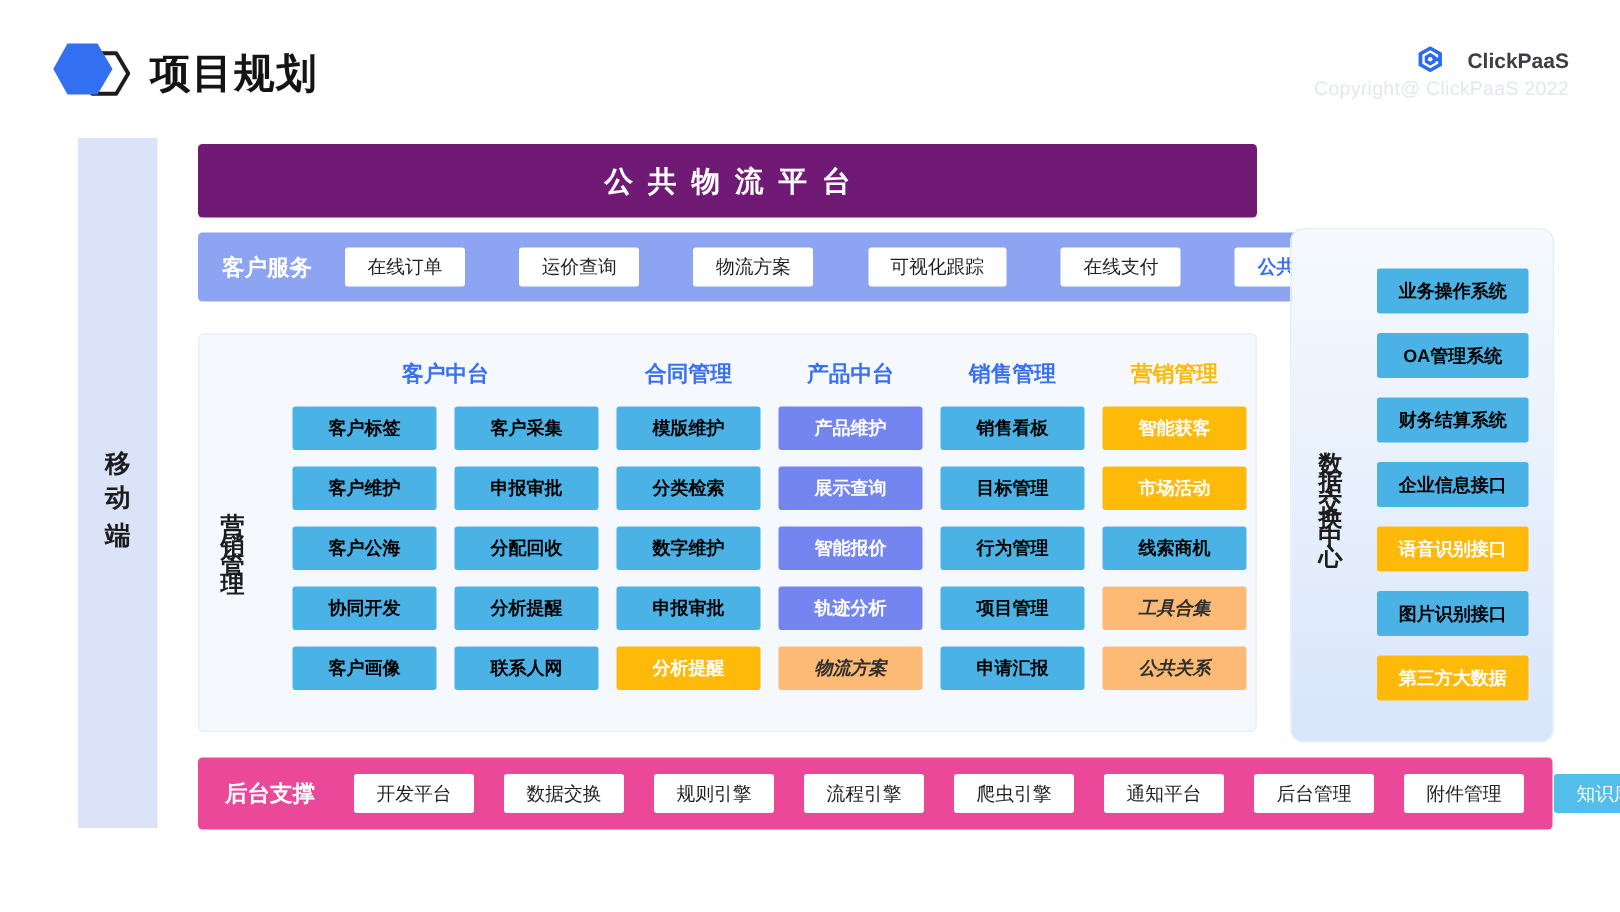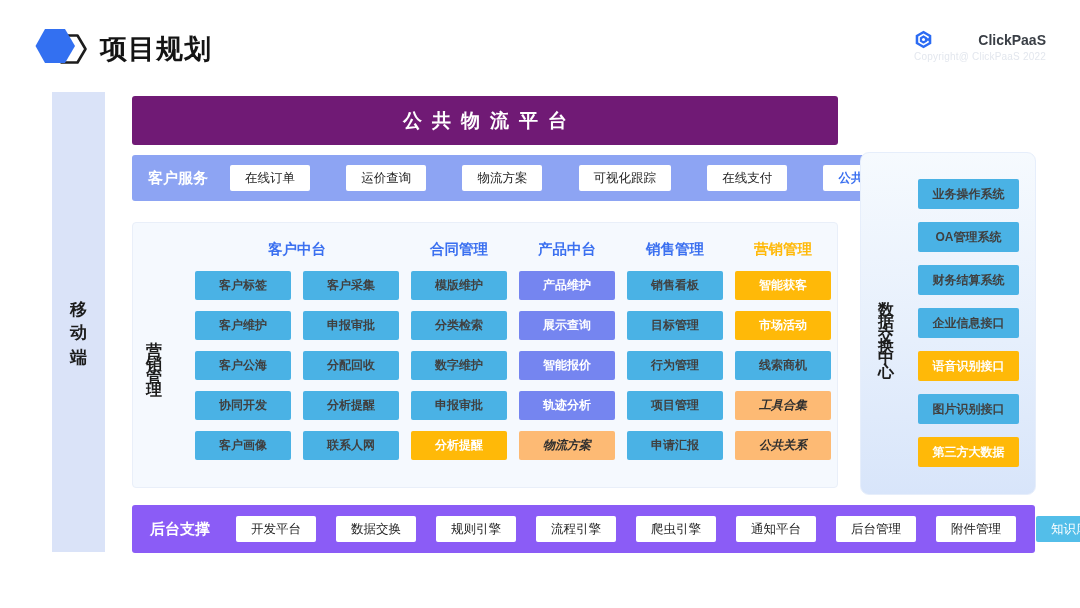--- a/index.html
+++ b/index.html
@@ -5,23 +5,23 @@
   html,body{margin:0;padding:0;}
   body{
     width:1080px;height:608px;position:relative;background:#ffffff;
     font-family:"Liberation Sans","DejaVu Sans",sans-serif;overflow:hidden;
     -webkit-font-smoothing:antialiased;
   }
   
   .hdr-logo{position:absolute;left:34px;top:22px;width:56px;height:54px;}
   .page-title{position:absolute;left:100px;top:31px;font-size:27px;font-weight:800;color:#141414;letter-spacing:1px;}
   .brand{position:absolute;right:34px;top:30px;text-align:center;}
-  .brand-row{display:flex;align-items:center;gap:15px;justify-content:space-between;}
+  .brand-row{display:flex;align-items:center;gap:15px;justify-content:flex-end;}
   .brand-name{font-size:14px;font-weight:700;color:#3a3f46;}
-  .brand-copy{font-size:10px;color:#e3e7ee;margin-top:2px;letter-spacing:.2px;}
+  .brand-copy{font-size:13px;color:#e3e7ee;margin-top:2px;letter-spacing:.2px;}
   
   .left-rail{position:absolute;left:52px;top:92px;width:53px;height:460px;background:#dae3f8;
     display:flex;align-items:center;justify-content:center;}
   .v-text{writing-mode:vertical-lr;text-orientation:upright;font-weight:700;color:#1c1c1c;}
   .left-rail .v-text{font-size:17px;letter-spacing:24px;}
   
   .banner{position:absolute;left:132px;top:96px;width:706px;height:49px;background:#701a75;border-radius:3px;
     display:flex;align-items:center;justify-content:center;color:#fff;font-size:19px;font-weight:700;letter-spacing:10px;padding-left:10px;box-sizing:border-box;}
   
   .svc-bar{position:absolute;left:132px;top:155px;width:800px;height:46px;background:#8da4f3;border-radius:3px;
@@ -36,33 +36,33 @@
     border:1px solid #e9eff9;border-radius:4px;box-sizing:border-box;}
   .main-side-label{position:absolute;left:10px;top:0;height:100%;display:flex;align-items:center;}
   .main-side-label .v-text{font-size:16px;letter-spacing:13px;}
   .grid{position:absolute;left:62px;top:15px;width:636px;display:grid;
     grid-template-columns:repeat(6,1fr);grid-template-rows:22px repeat(5,29px);column-gap:12px;row-gap:11px;}
   .col-hdr{display:flex;align-items:center;justify-content:center;font-size:14.5px;font-weight:700;}
   .col-hdr.span2{grid-column:span 2;}
   .c-blue-text{color:#3b70f0;}
   .c-orange-text{color:#ffb908;}
   .cell{display:flex;align-items:center;justify-content:center;font-size:12px;font-weight:600;border-radius:2px;color:#fff;}
-  .c-cyan{background:#4ab2e5;color:#404040;}
+  .c-cyan{background:#4ab2e5;color:#000000;}
   .c-indigo{background:#7585f0;color:#fff;}
   .c-orange{background:#ffb908;color:#fff;}
   .c-light{background:#fdba74;color:#2f2f2f;font-style:italic;}
   
   .right-panel{position:absolute;left:860px;top:152px;width:176px;height:343px;border-radius:9px;
     background:linear-gradient(180deg,#f6fafe 0%,#e6effc 55%,#d8e5fa 100%);border:1px solid #e6eefb;box-sizing:border-box;}
   .rp-label{position:absolute;left:14px;top:0;height:100%;display:flex;align-items:center;}
   .rp-label .v-text{font-size:16px;letter-spacing:12px;}
   .rp-items{position:absolute;left:57px;top:26px;width:101px;display:flex;flex-direction:column;gap:13px;}
   .rp-item{height:30px;display:flex;align-items:center;justify-content:center;font-size:12px;font-weight:600;border-radius:2px;}
   
-  .bottom-bar{position:absolute;left:132px;top:505px;width:903px;height:48px;background:#8b5cf6;border-radius:3px;
+  .bottom-bar{position:absolute;left:132px;top:505px;width:903px;height:48px;background:#ec4899;border-radius:3px;
     display:flex;align-items:center;box-sizing:border-box;padding:0 18px;}
   .bb-label{color:#fff;font-size:15px;font-weight:700;margin-right:26px;flex:0 0 auto;}
   .bb-btns{flex:1;display:flex;align-items:center;justify-content:space-between;gap:20px;}
 </style>
 </head>
 <body>
 
 <svg class="hdr-logo" viewBox="0 0 56 54">
   <path d="M43.5 13.5 L51.5 27 L43.5 40.5 L27.5 40.5 L19.5 27 L27.5 13.5 Z" fill="none" stroke="#1d1d1d" stroke-width="2.6" stroke-linejoin="round"></path>
   <path d="M31 7 L41 24 L31 41 L11 41 L1.5 24 L11 7 Z" fill="#3370f1"></path>

